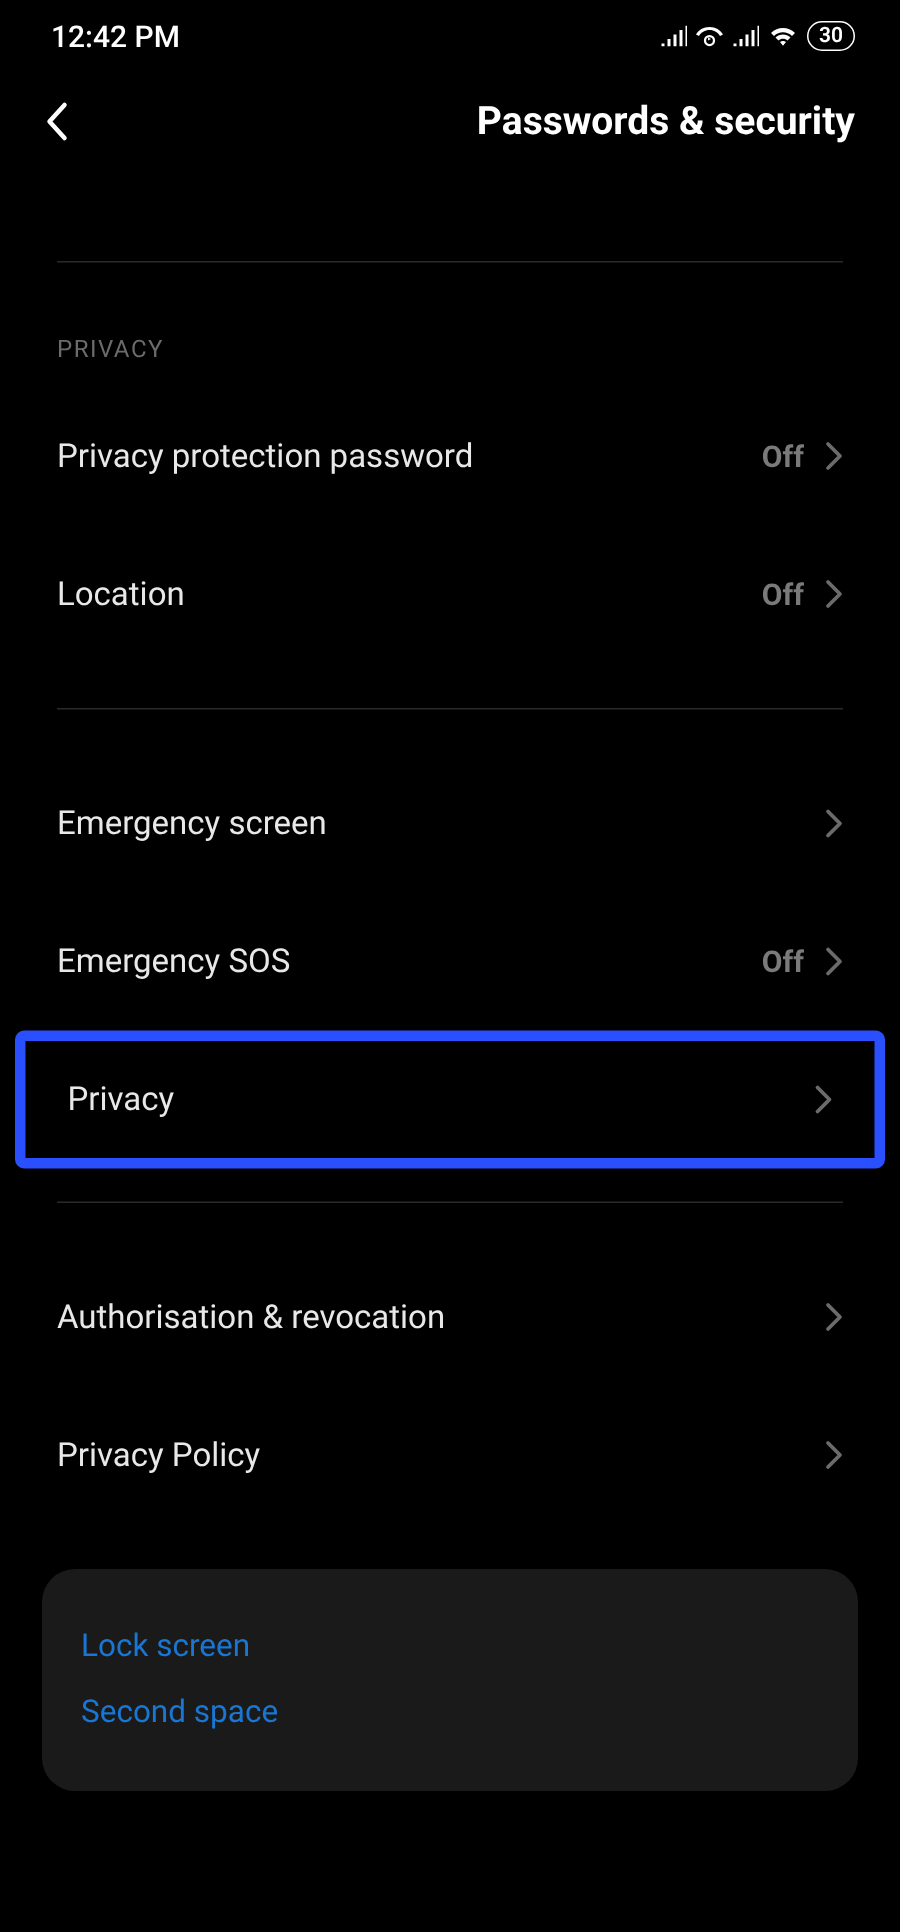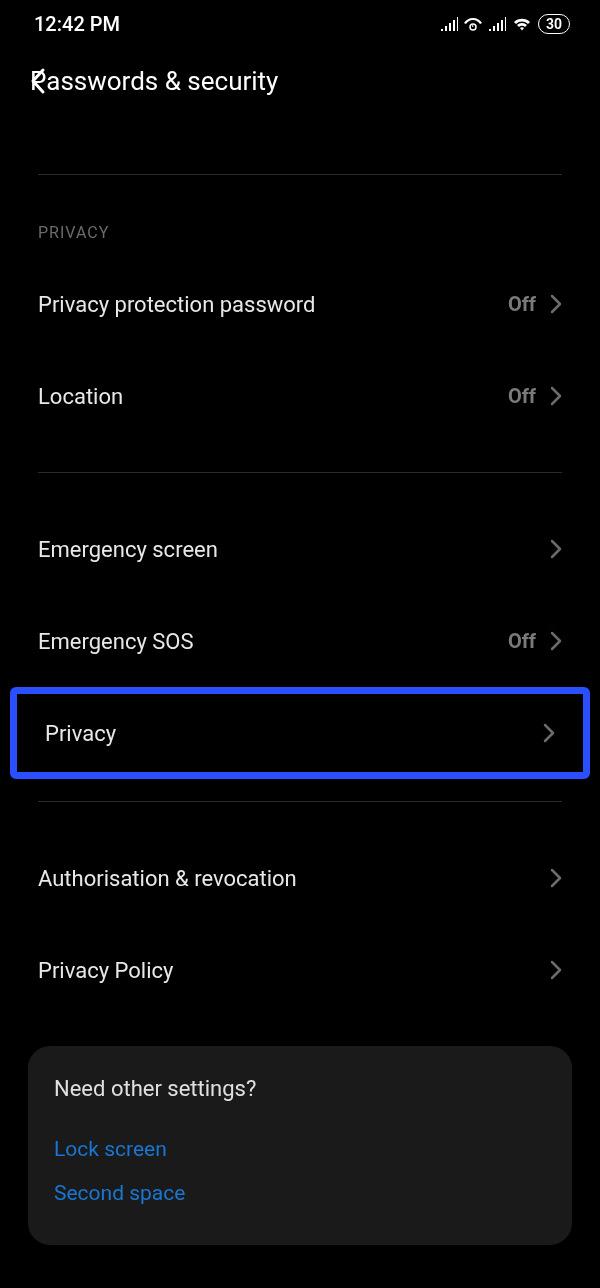--- a/index.html
+++ b/index.html
@@ -41,23 +41,23 @@
     padding: 22px 30px 20px 30px;
   }
   .back-btn {
     width: 40px;
     display: flex;
     align-items: center;
     justify-content: flex-start;
   }
   .title {
     flex: 1;
-    text-align: left;
+    text-align: right;
     font-size: 26px;
-    font-weight: 400;
+    font-weight: 700;
     margin-left: -40px; 
   }
   .divider {
     height: 1px;
     background: #2a2a2a;
     margin: 0 38px;
   }
   .section-header {
     color: #6b6b6b;
     font-size: 16px;
@@ -231,16 +231,15 @@
 <div class="row">
   <span class="row-label">Privacy Policy</span>
   <span class="row-right">
     <svg width="12" height="20" viewBox="0 0 12 20">
         <path d="M2 2 L10 10 L2 18" stroke="#6b6b6b" stroke-width="2.5" fill="none" stroke-linecap="round" stroke-linejoin="round"></path>
       </svg>
   </span>
 </div>
 
 <div class="card">
-  <div class="card-title">Need other settings?</div>
   <span class="card-link">Lock screen</span>
   <span class="card-link">Second space</span>
 </div>
 
 </body></html>

